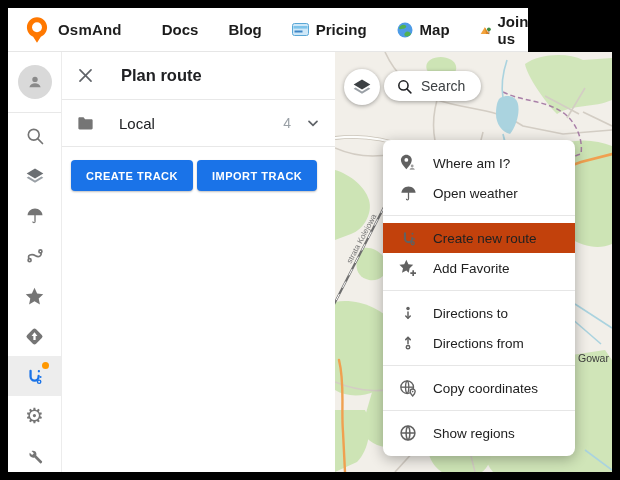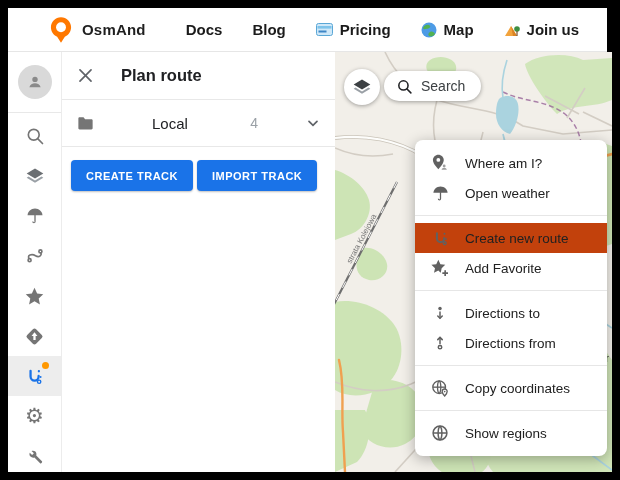--- a/index.html
+++ b/index.html
@@ -1,22 +1,22 @@
 <!DOCTYPE html>
 <html><head>
 <meta charset="utf-8">
 <style>
   html,body{margin:0;padding:0;background:#222;}
   .screen{position:relative;width:620px;height:480px;background:#000;overflow:hidden;
           font-family:"Liberation Sans",sans-serif;-webkit-font-smoothing:antialiased;}
   svg{display:block;}
 
   
-  .navbar{position:absolute;left:8px;top:8px;width:599px;height:44px;background:#fff;
-          border-bottom:1px solid #e6e6e6;box-sizing:border-box;display:flex;align-items:center;z-index:8;padding-left:24px;}
+  .navbar{position:absolute;left:8px;top:8px;width:520px;height:44px;background:#fff;
+          border-bottom:1px solid #e6e6e6;box-sizing:border-box;display:flex;align-items:center;z-index:8;}
   .logo-wrap{margin-left:18px;display:flex;align-items:center;}
   .brand{font-size:15px;font-weight:700;color:#1f1f1f;margin-left:10px;letter-spacing:.2px;}
   .nav-links{display:flex;align-items:center;margin-left:40px;gap:30px;}
   .nav-item{display:flex;align-items:center;gap:7px;font-size:15px;font-weight:600;color:#1b1b1b;cursor:pointer;}
 
   
   .sidebar{position:absolute;left:8px;top:52px;width:54px;height:420px;background:#fff;
            border-right:1px solid #ececec;box-sizing:border-box;z-index:7;}
   .avatar{width:34px;height:34px;border-radius:50%;background:#d9d9d9;margin:13px auto 13px;
           display:flex;align-items:center;justify-content:center;}
@@ -24,41 +24,41 @@
   .side-list{padding-top:3px;}
   .side-item{height:40px;display:flex;align-items:center;justify-content:center;position:relative;cursor:pointer;}
   .side-item.active{background:#ededed;}
   .badge-dot{position:absolute;top:6px;right:12px;width:7px;height:7px;border-radius:50%;background:#ff9800;}
   .glyph{font-family:"DejaVu Sans",sans-serif;color:#757575;font-size:21px;line-height:1;}
 
   
   .panel{position:absolute;left:62px;top:52px;width:273px;height:420px;background:#fff;z-index:7;box-sizing:border-box;}
   .panel-header{height:47px;display:flex;align-items:center;padding:0 14px;border-bottom:1px solid #e8e8e8;}
   .panel-title{font-size:16.5px;color:#202124;margin-left:26px;font-weight:700;}
-  .folder-row{height:46px;display:flex;align-items:center;padding:0 14px;border-bottom:1px solid #e8e8e8;cursor:pointer;gap:33px;}
+  .folder-row{height:46px;display:flex;align-items:center;padding:0 14px;border-bottom:1px solid #e8e8e8;cursor:pointer;}
   .folder-name{font-size:15px;color:#202124;margin-left:24px;}
   .folder-count{margin-left:auto;font-size:14px;color:#9aa0a6;}
   .folder-chevron{margin-left:14px;display:flex;}
   .track-buttons{display:flex;gap:4px;padding:13px 0 0 9px;}
   .btn{background:#1a73e8;color:#fff;font-family:"Liberation Sans",sans-serif;font-size:11px;font-weight:700;
        letter-spacing:.5px;border:none;border-radius:4px;height:31px;padding:0 15px;cursor:pointer;
        box-shadow:0 1px 2px rgba(0,0,0,.25);}
 
   
   .map{position:absolute;left:335px;top:52px;width:277px;height:420px;background:#f2efe9;overflow:hidden;z-index:1;}
   .map-layers-btn{position:absolute;left:344px;top:69px;width:36px;height:36px;border-radius:50%;background:#fff;
                   box-shadow:0 1px 4px rgba(0,0,0,.35);display:flex;align-items:center;justify-content:center;z-index:5;cursor:pointer;}
   .map-search-btn{position:absolute;left:384px;top:71px;height:30px;border-radius:15px;background:#fff;
                   box-shadow:0 1px 4px rgba(0,0,0,.35);display:flex;align-items:center;gap:8px;
                   padding:0 16px 0 12px;z-index:5;cursor:pointer;}
   .search-label{font-size:14px;font-weight:500;color:#3c4043;}
 
   
   .context-menu{position:absolute;left:383px;top:140px;width:192px;background:#fff;border-radius:8px;
-                box-shadow:0 3px 14px rgba(0,0,0,.3);padding:8px 0;z-index:9;margin-left:32px;}
+                box-shadow:0 3px 14px rgba(0,0,0,.3);padding:8px 0;z-index:9;}
   .menu-item{height:30px;display:flex;align-items:center;padding:0 14px;gap:14px;font-size:13.5px;color:#212121;cursor:pointer;}
   .menu-item.highlight{background:#c2410c;}
   .mi-icon{width:22px;display:flex;justify-content:center;flex:none;}
   .menu-divider{height:1px;background:#e6e6e6;margin:7px 0;}
 </style>
 </head>
 <body>
 
 <div class="screen">
 

